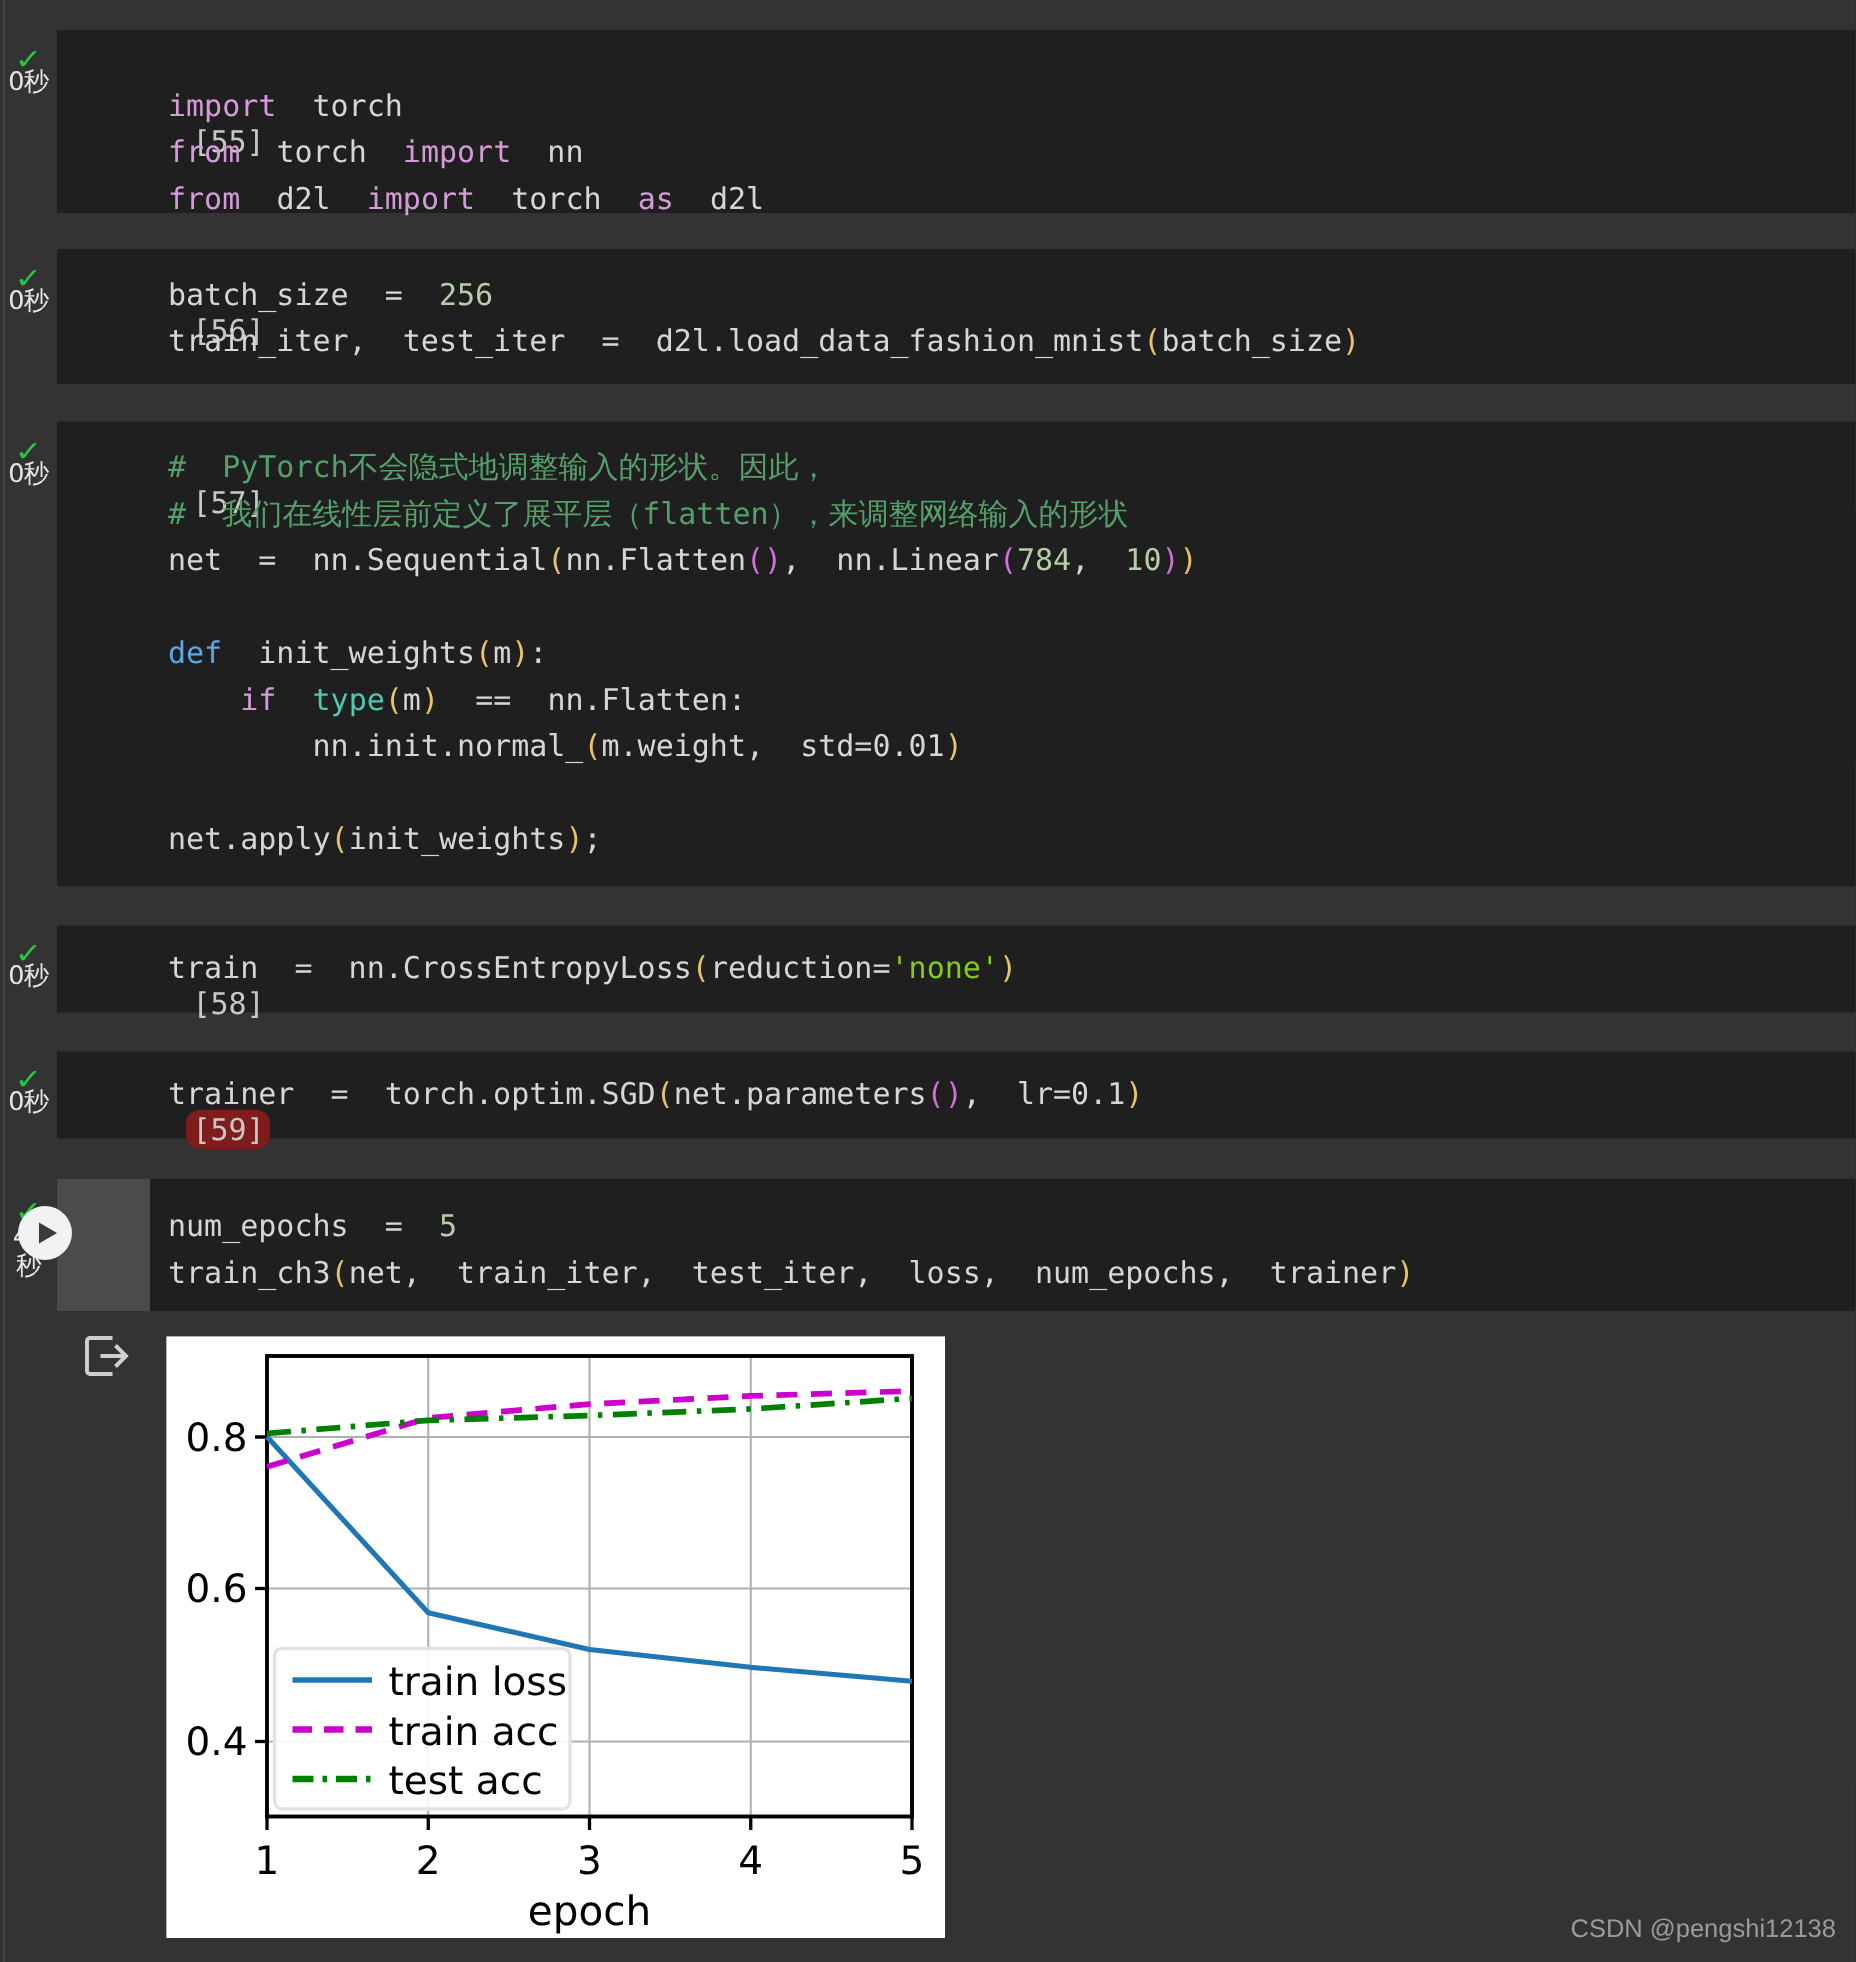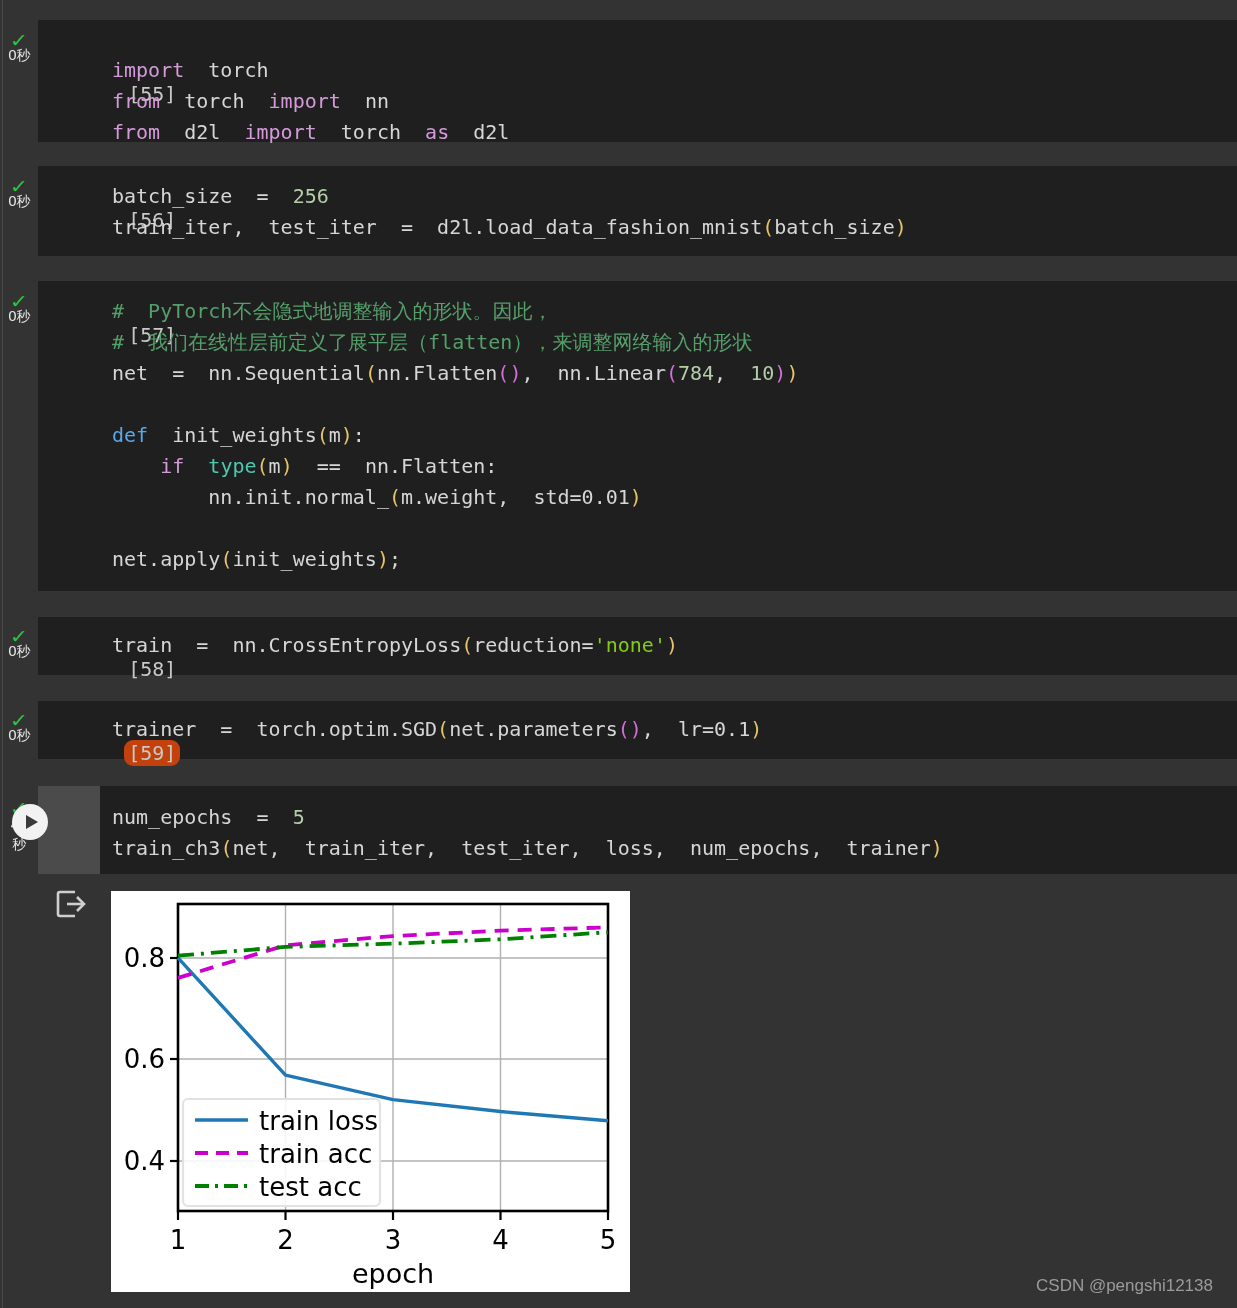--- a/index.html
+++ b/index.html
@@ -39,21 +39,21 @@
     display: block;
     color: #28c840;
     font-size: 19px;
     line-height: 14px;
     font-weight: 400;
     margin-top: 2px;
     transform: scaleX(1.15);
   }
   .timing {
     display: block;
-    font-size: 14px;
+    font-size: 17px;
     line-height: 15px;
     color: #e6e6e6;
     font-family: "DejaVu Sans", sans-serif;
     letter-spacing: -0.4px;
   }
   .timing.stack { line-height: 19px; }
 
   .cellbody {
     position: absolute;
     left: 38px; top: 0;
@@ -89,21 +89,21 @@
     color: #c8c8c8;
     font-family: "DejaVu Sans Mono", monospace;
     font-size: 20px;
     white-space: pre;
   }
   .label .num {
     display: inline-block;
     padding: 1px 4px;
     border-radius: 9px;
   }
-  .label .num.hl { background: #c2410c; }
+  .label .num.hl { background: #7f1d1d; }
 
   .code {
     position: absolute;
     color: #d6d6d6;
     font-family: "DejaVu Sans Mono", monospace;
     font-size: 20px;
     line-height: 31px;
     white-space: pre;
     letter-spacing: 0px;
   }
@@ -126,21 +126,21 @@
   .figwrap {
     position: absolute;
     left: 111px; top: 891px;
     width: 519px; height: 401px;
     background: #ffffff;
   }
   svg.fig { display: block; }
 
   .watermark {
     position: absolute;
-    right: 24px; bottom: 12px;
+    right: 13px; bottom: 12px;
     color: #9b9b9b;
     font-size: 17px;
     font-family: "Liberation Sans", sans-serif;
   }
 </style>
 </head>
 <body>
 
 <div id="root">
   <div class="rail"></div>

